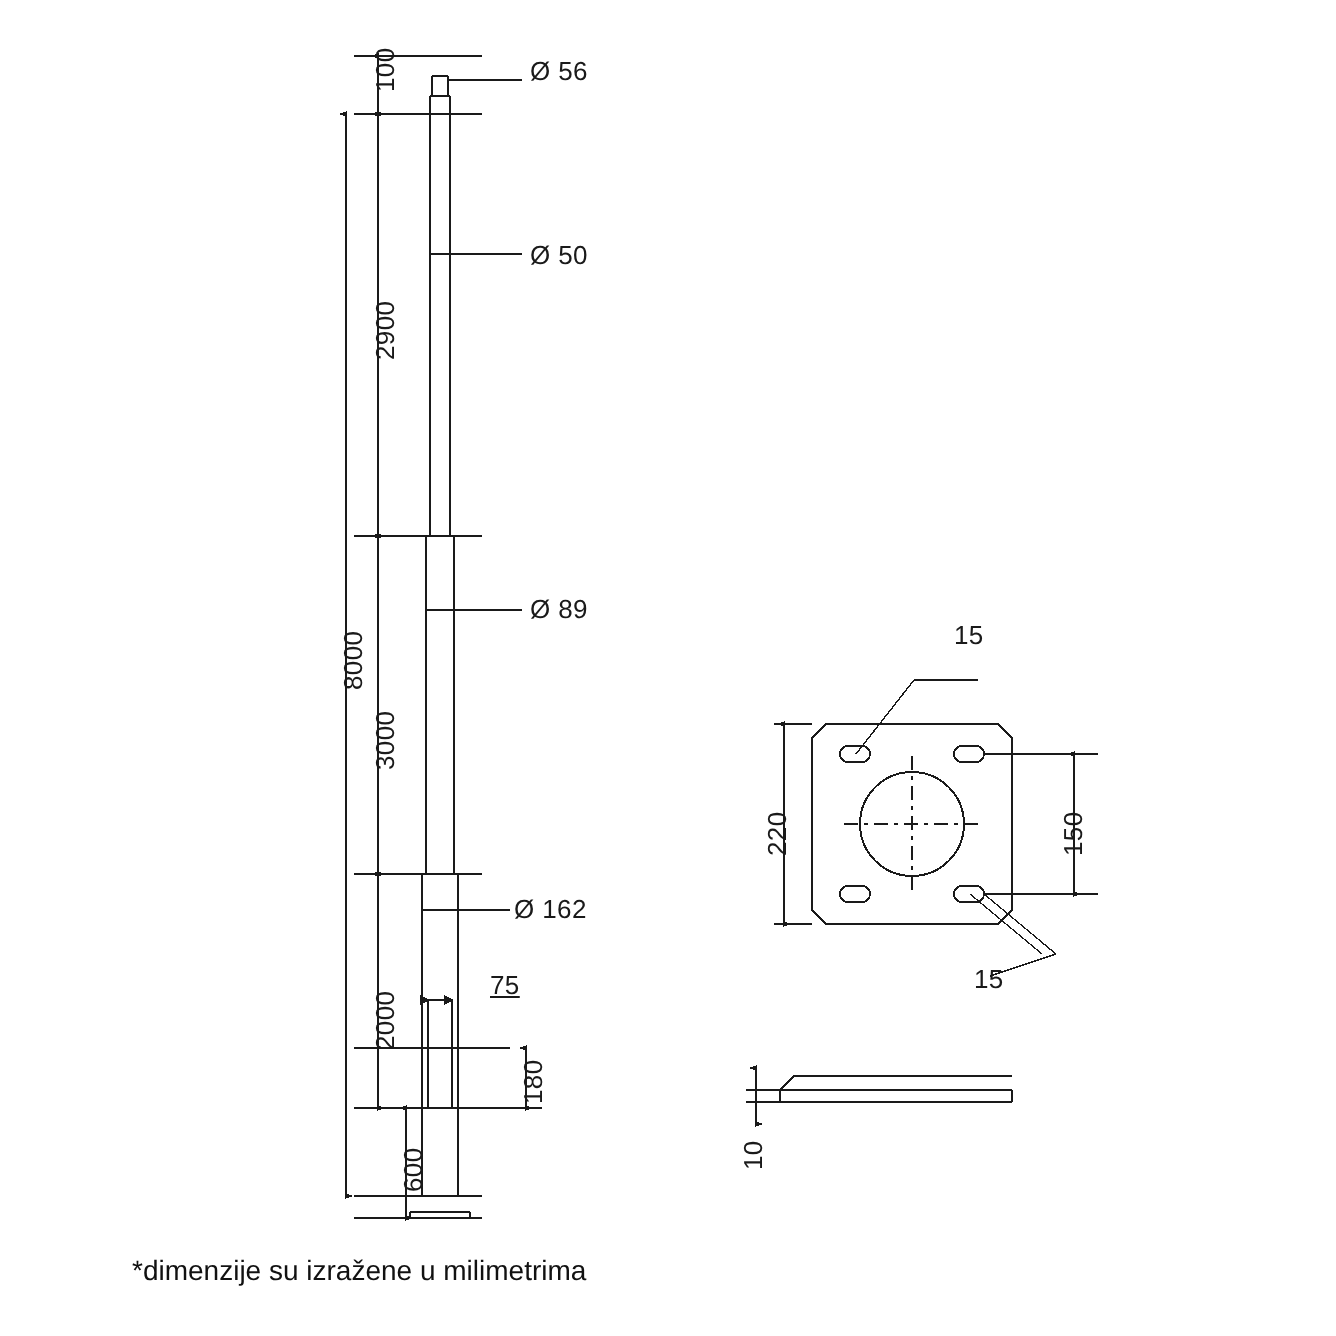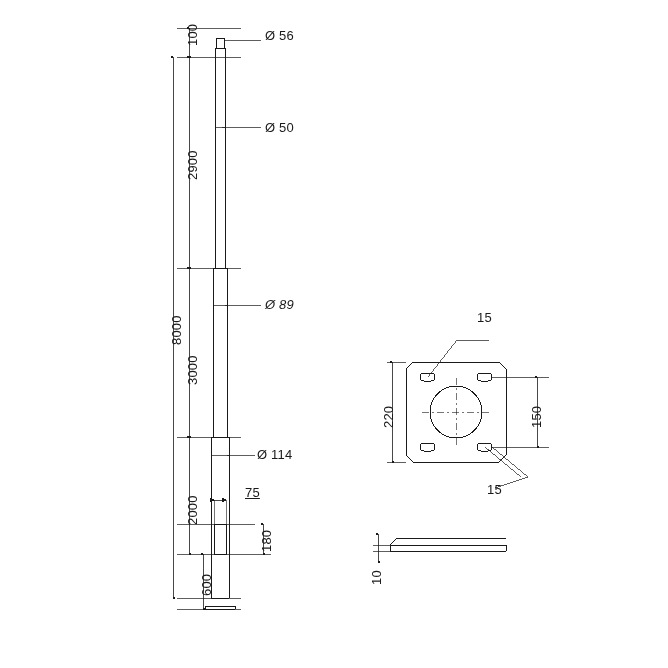--- a/index.html
+++ b/index.html
@@ -219,32 +219,33 @@
   <div class="lbl vert" style="left:176px; top:385px;">3000</div>
 
   <div class="lbl vert" style="left:176px; top:525px;">2000</div>
 
   <div class="lbl vert" style="left:190px; top:596px;">600</div>
 
   <div class="lbl" style="left:256px; top:28px;">Ø 56</div>
 
   <div class="lbl" style="left:256px; top:120px;">Ø 50</div>
 
-  <div class="lbl" style="left:256px; top:297px;font-style:italic;">Ø 89</div>
-
-  <div class="lbl" style="left:248px; top:447px;">Ø 114</div>
+  <div class="lbl" style="left:256px; top:297px;">Ø 89</div>
+
+  <div class="lbl" style="left:248px; top:447px;">Ø 162</div>
 
   <div class="lbl" style="left:236px; top:485px;text-decoration:underline;">75</div>
 
   <div class="lbl vert" style="left:250px; top:552px;">180</div>
 
   <div class="lbl" style="left:468px; top:310px;">15</div>
 
   <div class="lbl vert" style="left:372px; top:428px;">220</div>
 
   <div class="lbl vert" style="left:520px; top:428px;">150</div>
 
   <div class="lbl" style="left:478px; top:482px;">15</div>
 
   <div class="lbl vert" style="left:360px; top:585px;">10</div>
 
+  <div class="note" style="left:57px; top:627px;">*dimenzije su izražene u milimetrima</div>
 
 </div>
 
 </body></html>

